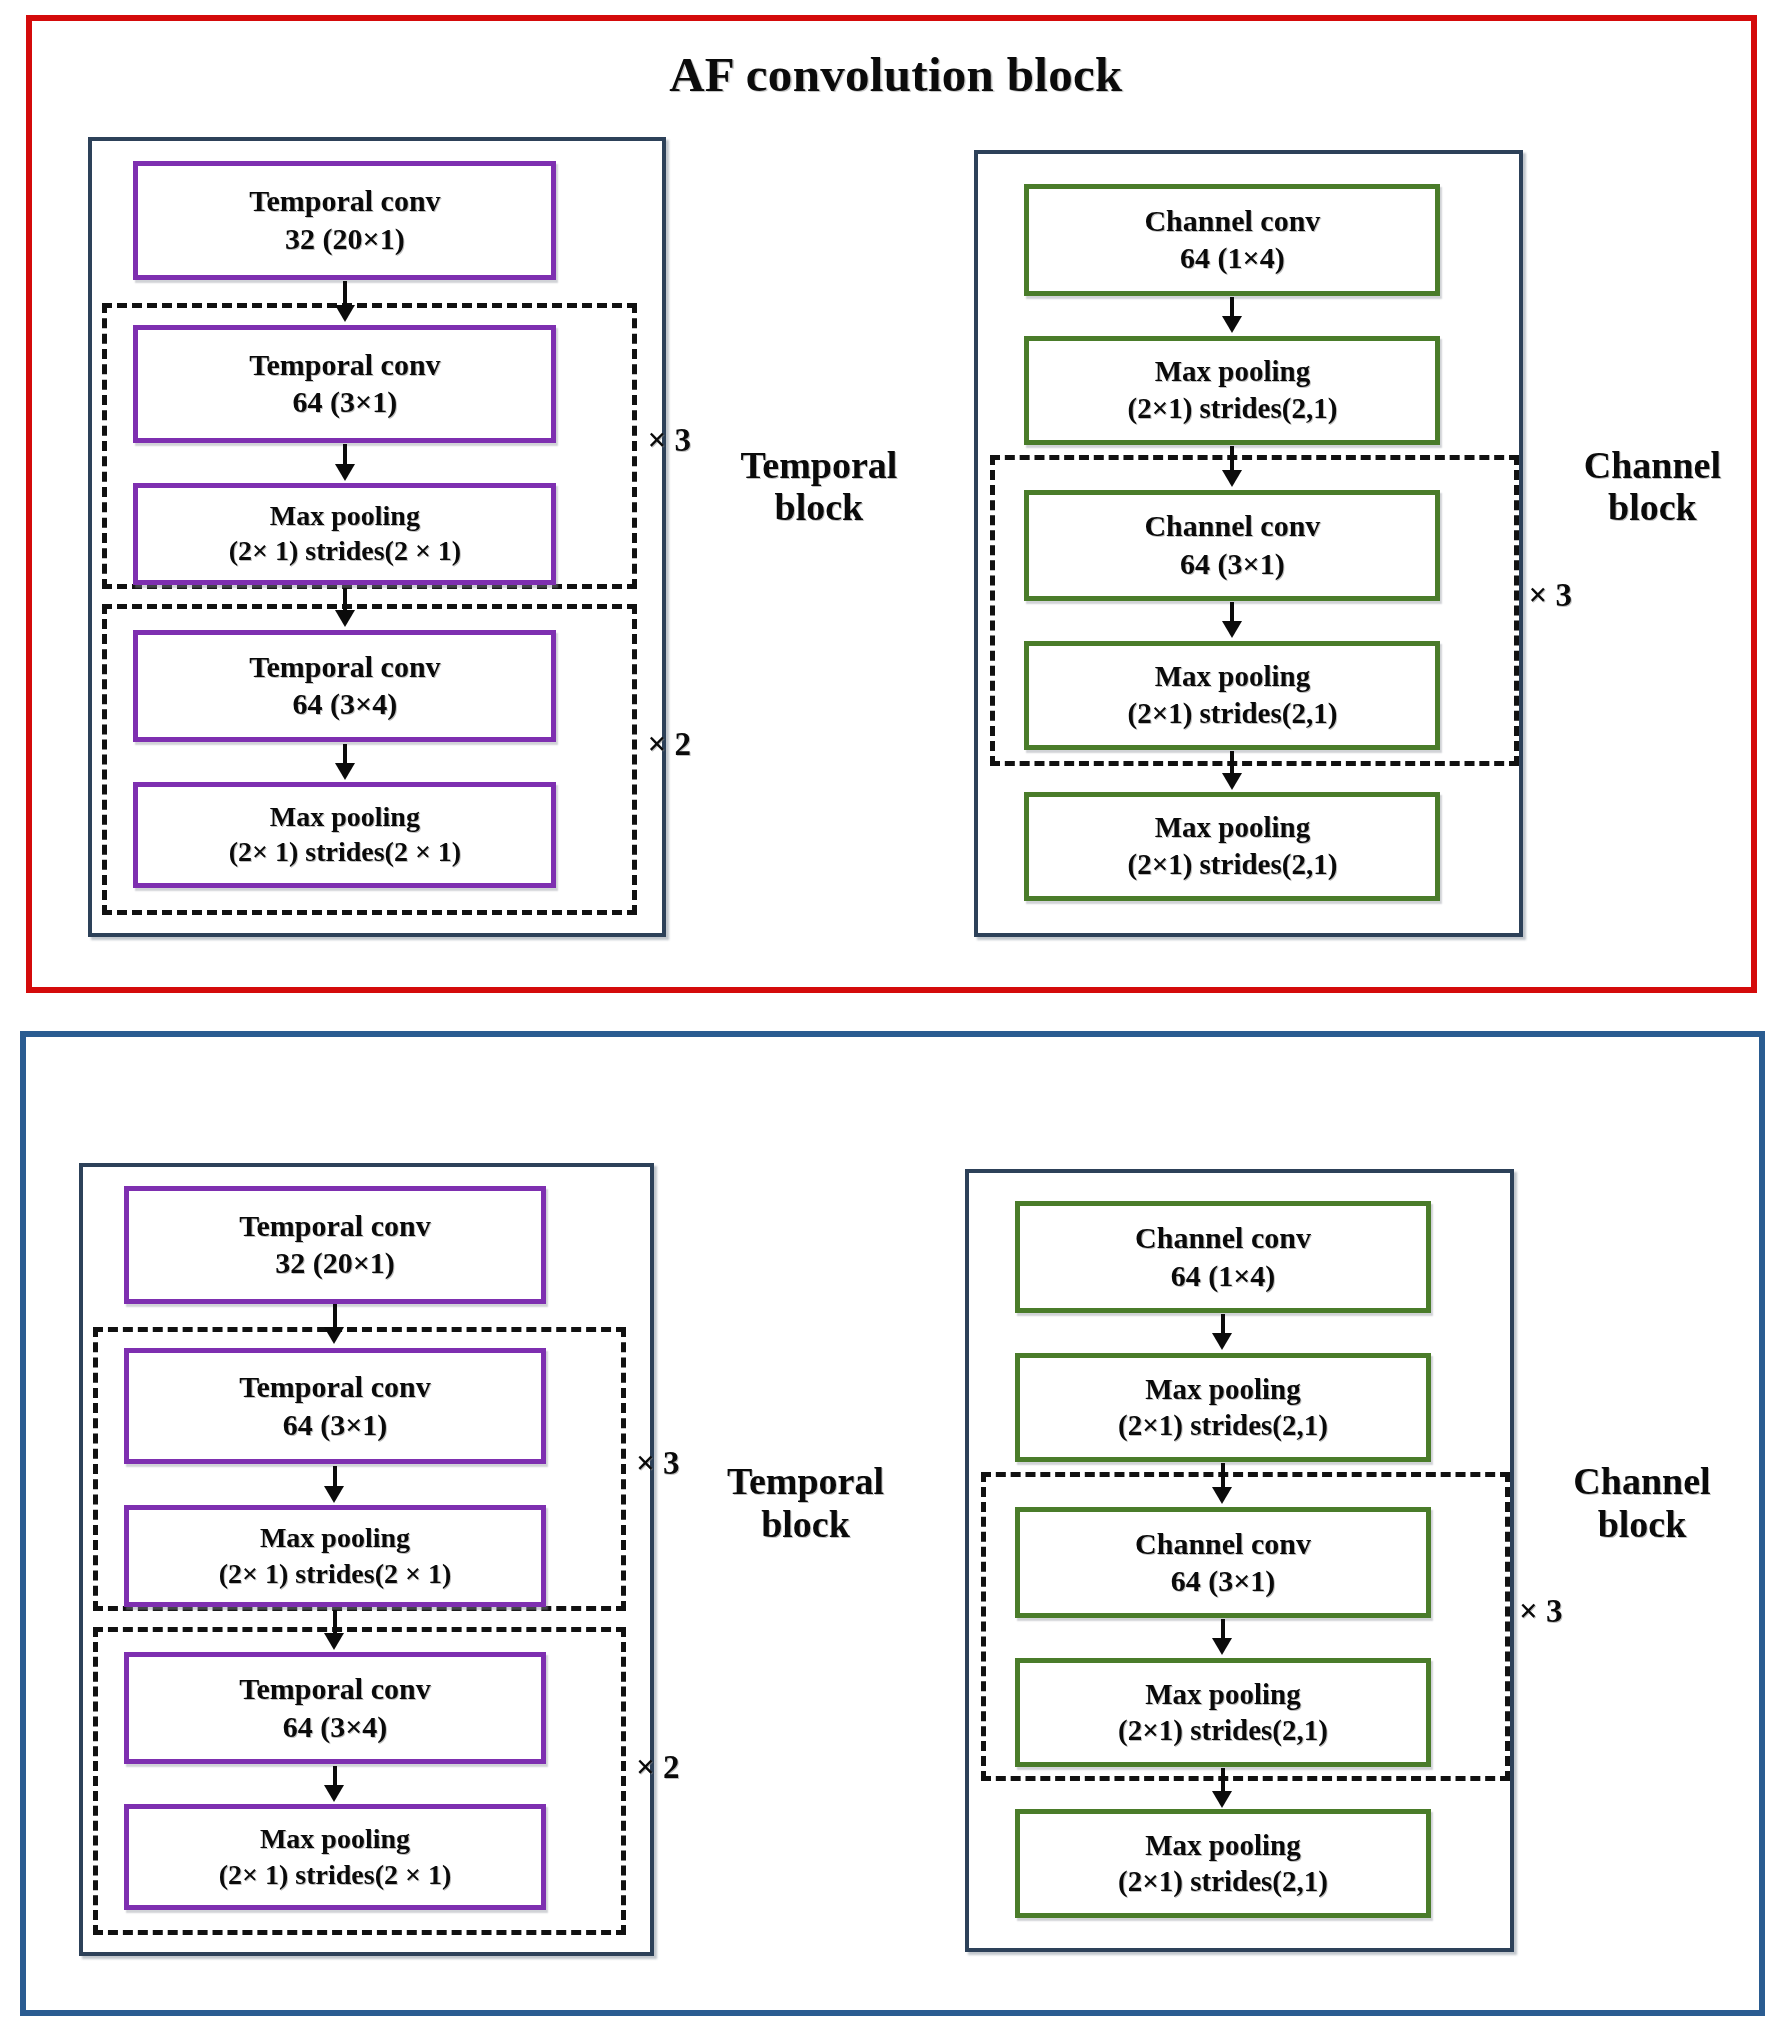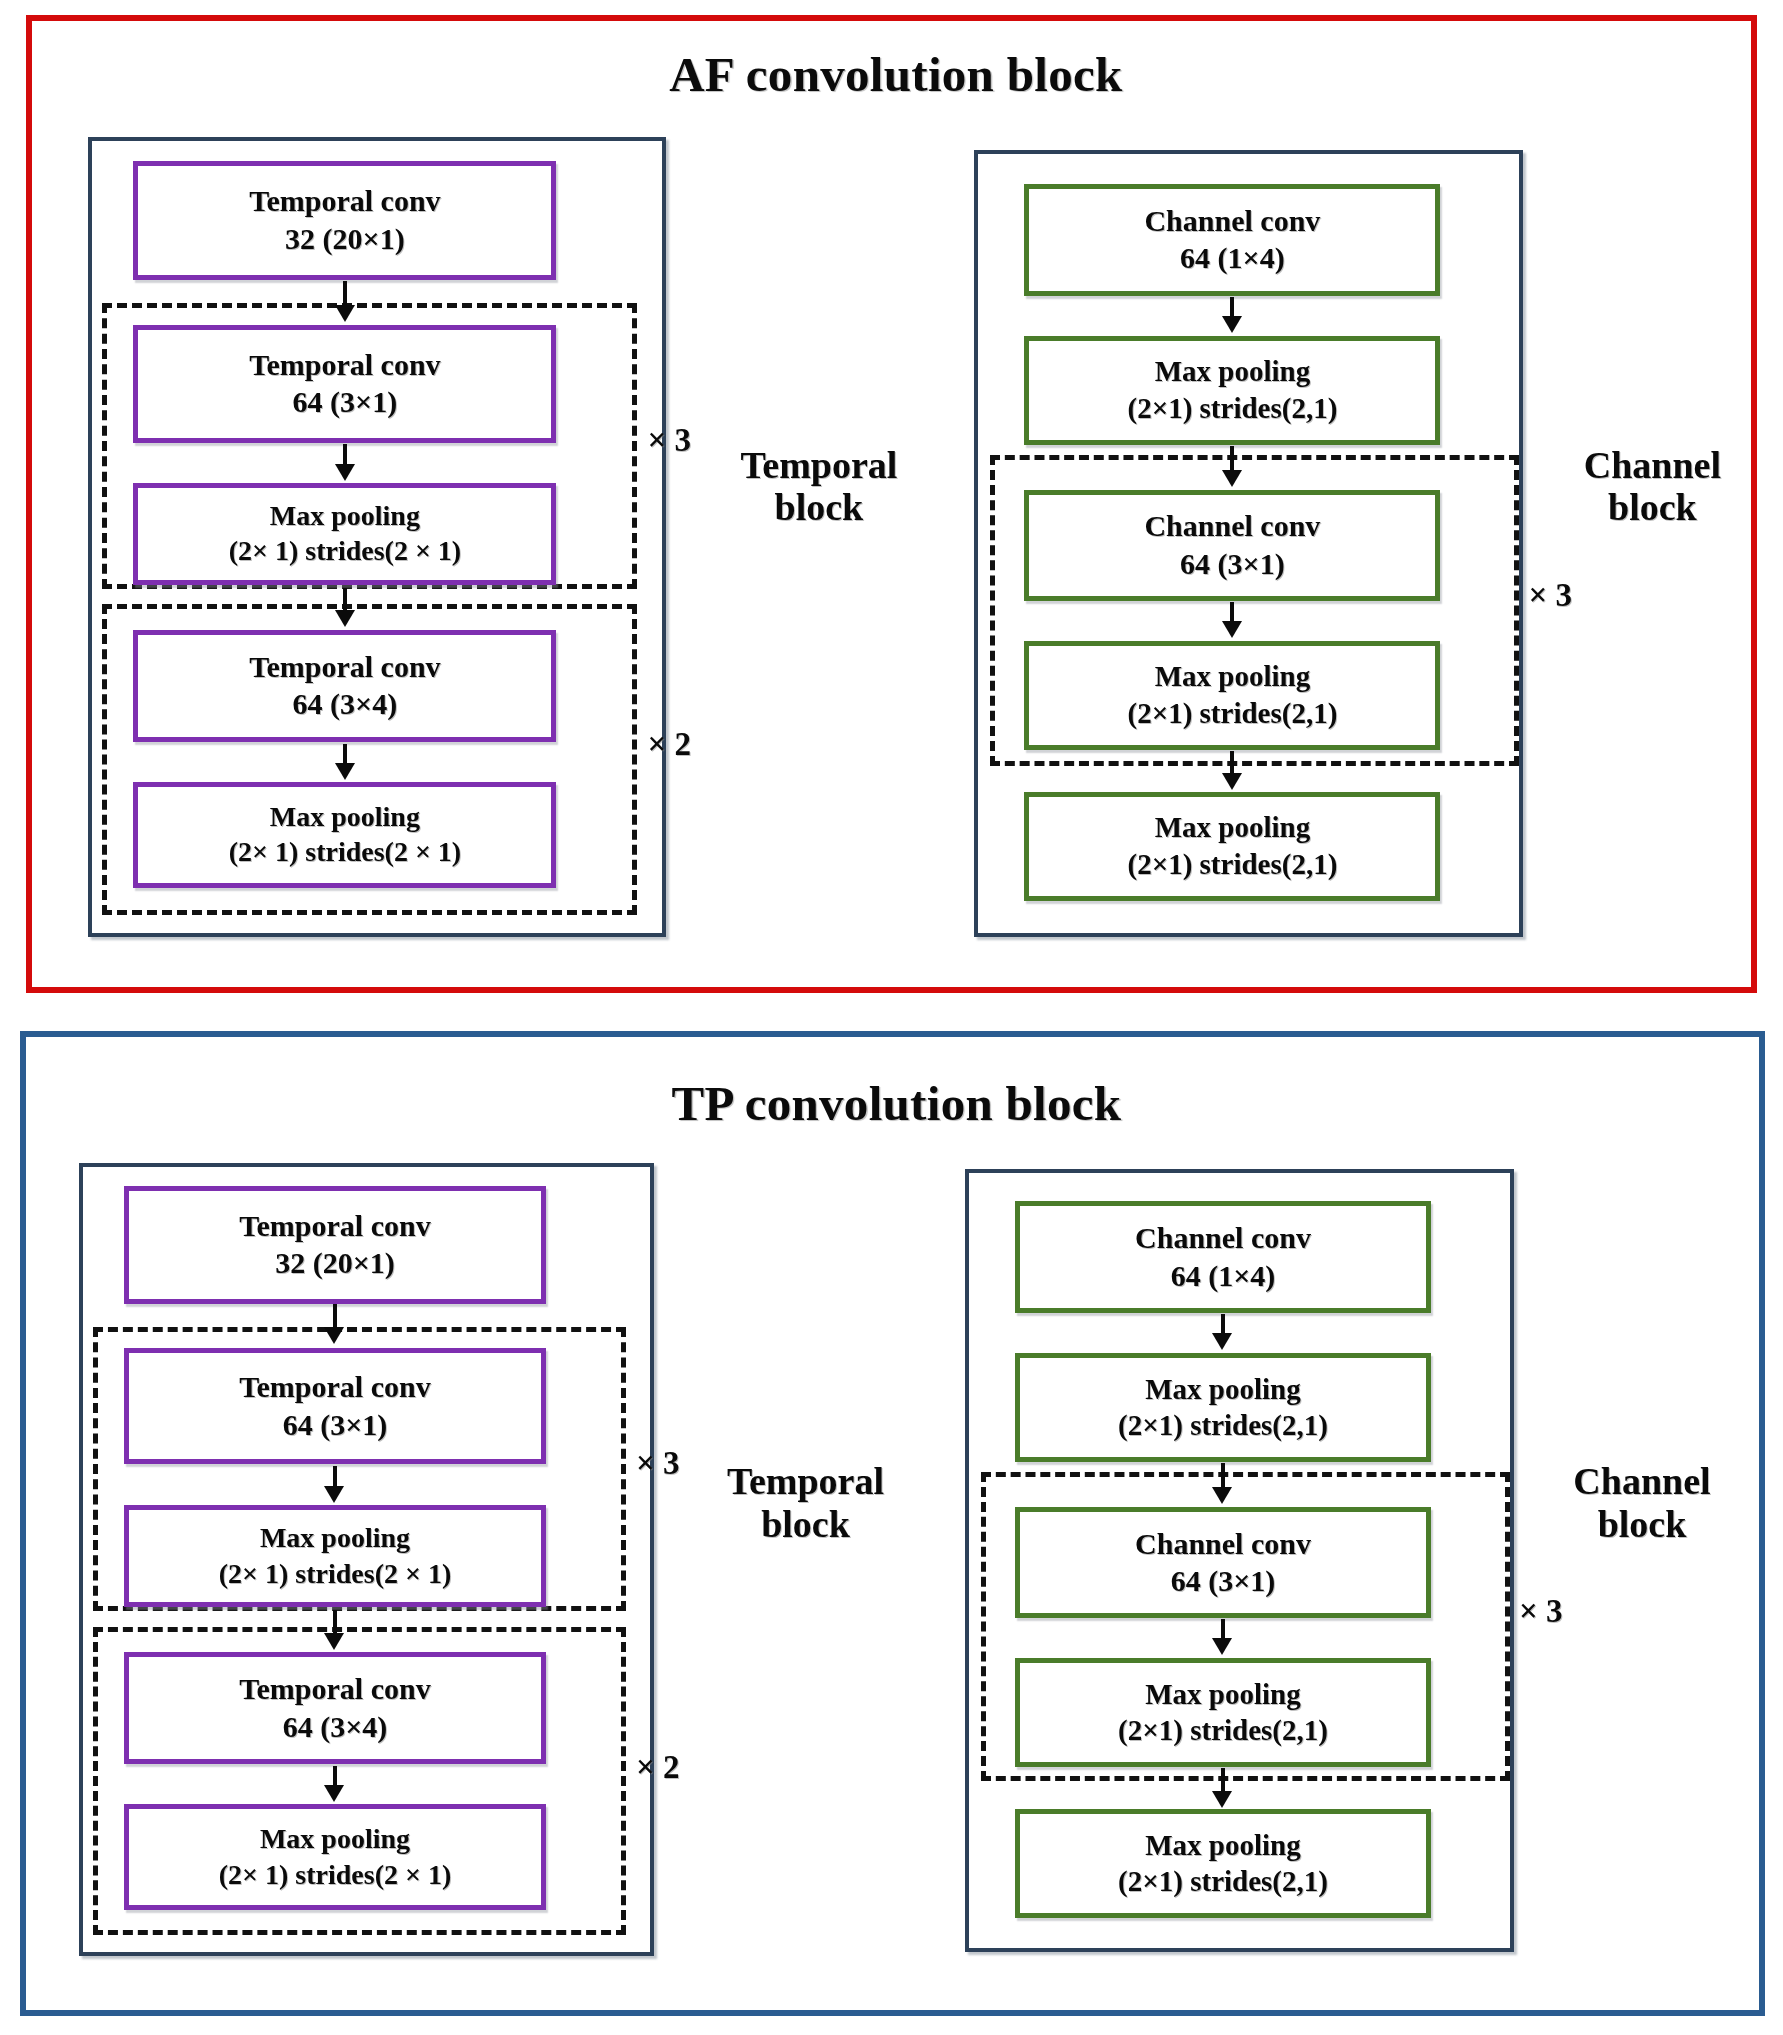--- a/index.html
+++ b/index.html
@@ -196,21 +196,20 @@
       </div>
     </div>
 
     <div class="sidelabel" style="left:1514px;top:423px;width:212px;">
       <span>Channel</span><br>
       <span>block</span>
     </div>
   </div>
 
   <div class="panel panel-tp">
-    <div class="panel-title">TP convolution block</div>
 
     <div class="navyblock" style="left:53px;top:126px;width:575px;height:793px;">
 
       <div class="dashgroup" style="left:10px;top:160px;width:533px;height:284px;"></div>
       <div class="dashgroup" style="left:10px;top:460px;width:533px;height:308px;"></div>
 
       <div class="layerbox purple" style="left:41px;top:18.5px;width:422px;height:118px;">
         <span class="l1">Temporal conv</span>
         <span class="l2">32 (20×1)</span>
       </div>

